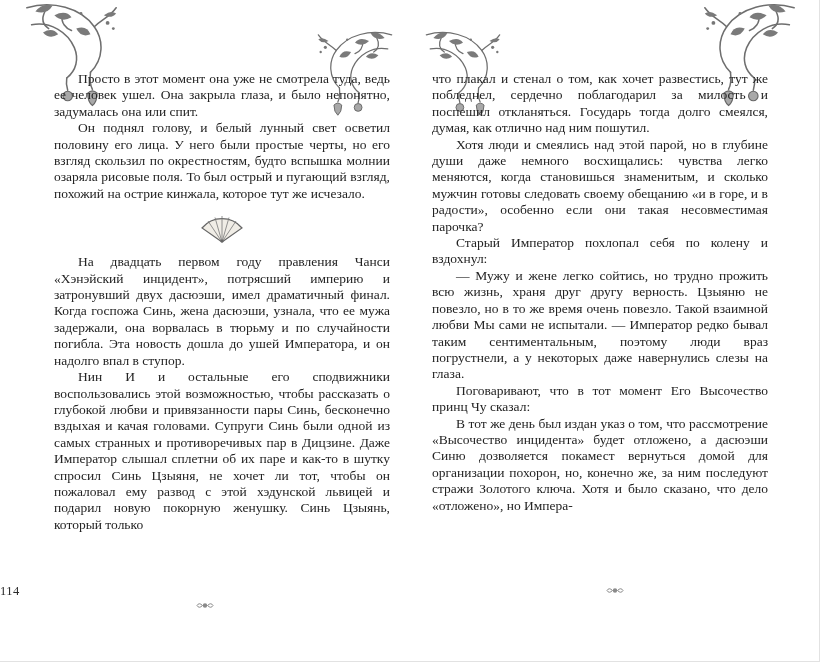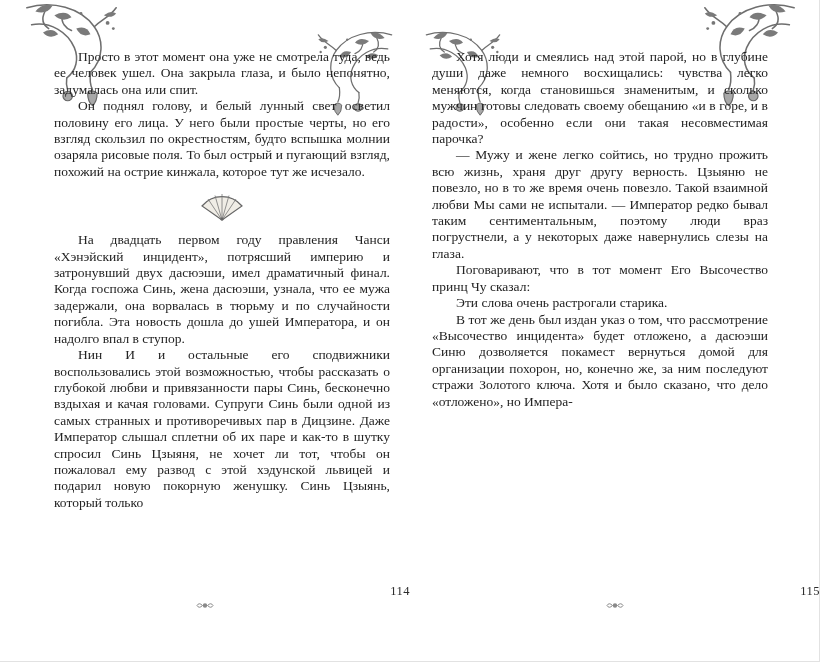--- a/index.html
+++ b/index.html
@@ -15,21 +15,21 @@
     width:820px; height:662px;
     background:#ffffff;
     box-shadow: inset -1px -1px 0 #e2e2e2;
   }
   .page { position:absolute; top:0; width:410px; height:662px; }
   .page-left  { left:0; }
   .page-right { left:410px; }
 
   .text-block {
     position:absolute;
-    top:49px;
+    top:71px;
     width:336px;
     font-size:13.5px;
     line-height:16.4px;
     text-align:justify;
   }
   .page-left  .text-block { left:54px; }
   .page-right .text-block { left:22px; }
 
   .text-block p { text-indent:24px; }
   .text-block p.noindent { text-indent:0; }
@@ -49,21 +49,21 @@
     width:44px; height:30px;
     margin:12px auto 10px auto;
     text-indent:0;
   }
   .fan-divider svg { display:block; width:44px; height:30px; }
 
   .page-footer {
     position:absolute;
     top:584px; left:0;
     width:410px;
-    text-align:right;
+    text-align:left;
   }
   .page-number {
     display:block;
     font-size:12.5px;
     color:#2a2a2a;
     letter-spacing:.5px;
   }
   .page-stamp { display:block; margin:1px auto 0 auto; width:18px; height:11px; }
 </style>
 </head>
@@ -151,28 +151,28 @@
 
   <div class="page page-right">
     <svg class="orn orn-inner" viewBox="0 0 100 120">
         <use href="#flourish"></use>
       </svg>
     <svg class="orn orn-outer mirror" viewBox="0 0 100 120">
         <use href="#flourish"></use>
       </svg>
 
     <div class="text-block">
+      <p class="noindent">что плакал и стенал о том, как хочет развестись, тут же побледнел, сердечно поблагодарил за милость и поспешил откланяться. Государь тогда долго смеялся, думая, как отлично над ним пошутил.</p>
       <p>Хотя люди и смеялись над этой парой, но в глубине души даже немного восхищались: чувства легко меняются, когда становишься знаменитым, и сколько мужчин готовы следовать своему обещанию «и в горе, и в радости», особенно если они такая несовместимая парочка?</p>
+      <p>Старый Император похлопал себя по колену и вздохнул:</p>
       <p>— Мужу и жене легко сойтись, но трудно прожить всю жизнь, храня друг другу верность. Цзыяню не повезло, но в то же время очень повезло. Такой взаимной любви Мы сами не испытали. — Император редко бывал таким сентиментальным, поэтому люди враз погрустнели, а у некоторых даже навернулись слезы на глаза.</p>
       <p>Поговаривают, что в тот момент Его Высочество принц Чу сказал:</p>
-      <p>Эти слова очень растрогали старика.</p>
       <p>В тот же день был издан указ о том, что рассмотрение «Высочество инцидента» будет отложено, а дасюэши Синю дозволяется покамест вернуться домой для организации похорон, но, конечно же, за ним последуют стражи Золотого ключа. Хотя и было сказано, что дело «отложено», но Импера-</p>
     </div>
 
     <div class="page-footer">
-      <span class="page-number">115</span>
       <svg class="page-stamp" viewBox="0 0 18 10">
           <use href="#stamp"></use>
         </svg>
     </div>
   </div>
 
 </div>
 
 </body></html>

